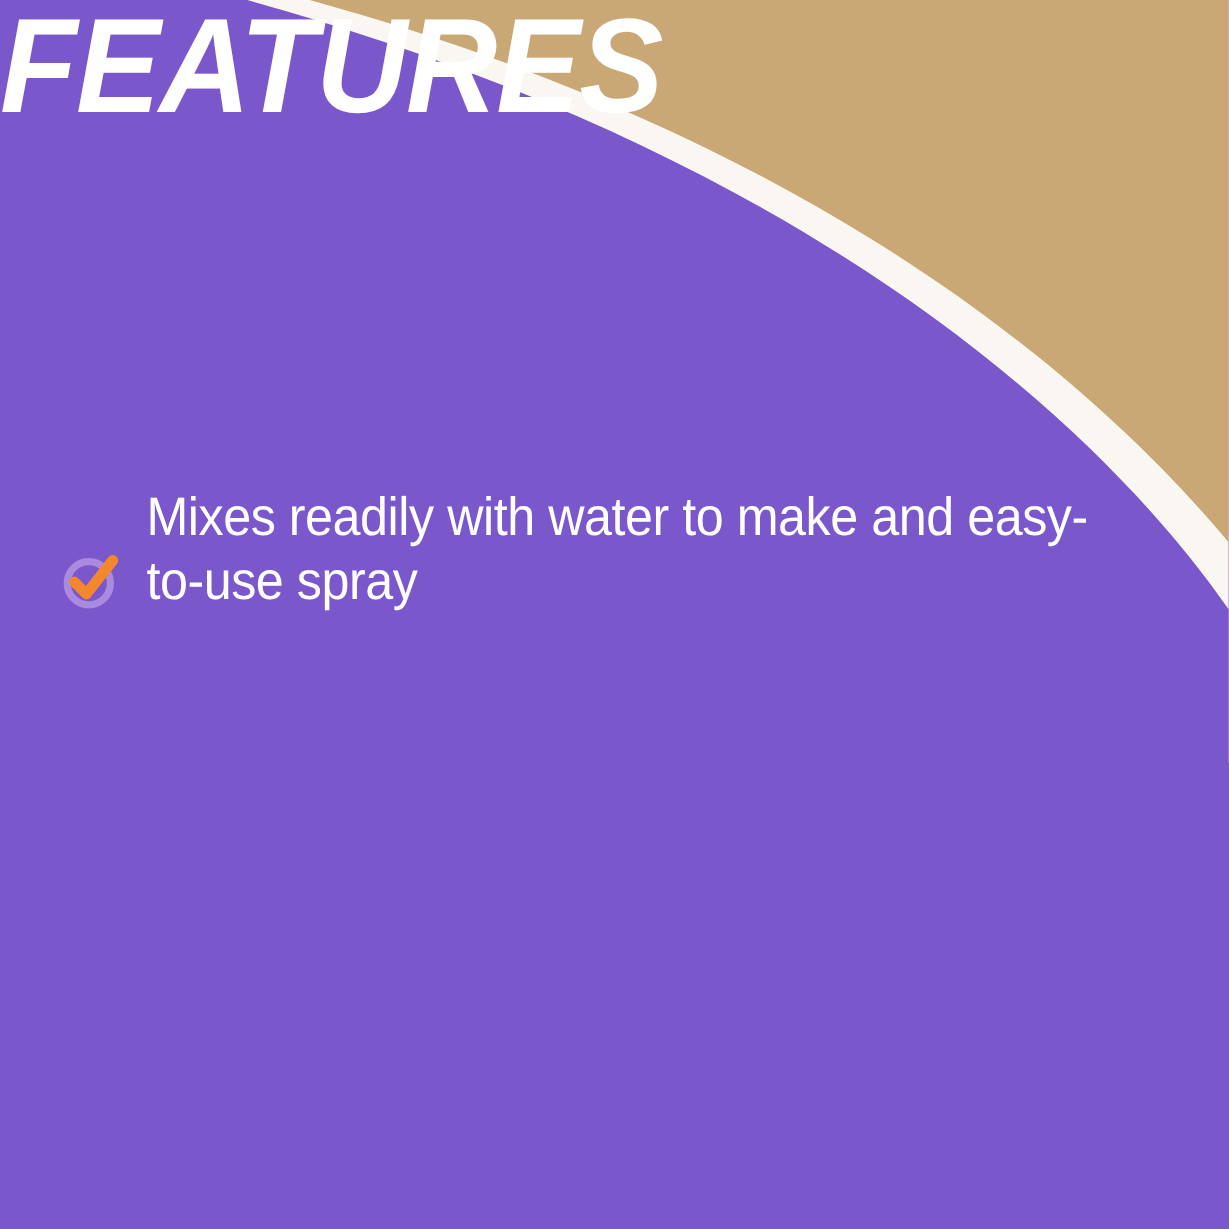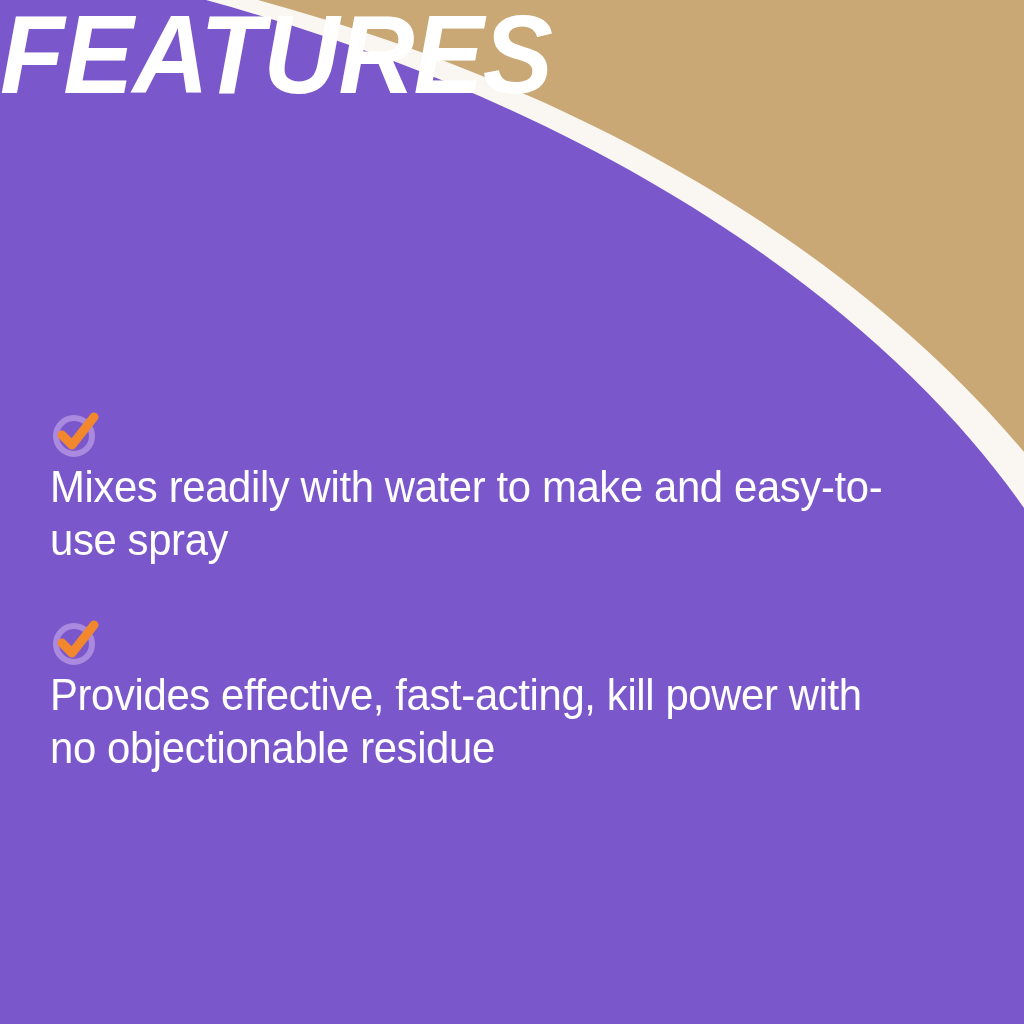--- a/index.html
+++ b/index.html
@@ -54,23 +54,22 @@
     position: absolute;
     left: 50px;
     top: 404px;
     width: 930px;
     list-style: none;
     margin: 0;
     padding: 0;
   }
   .feature-item {
     display: flex;
-    align-items: flex-start;
+    align-items: flex-end;
     margin-bottom: 46px;
-    flex-direction: column;
   }
   .feature-item:last-child {
     margin-bottom: 0;
   }
   .check-icon {
     flex: 0 0 auto;
     width: 52px;
     height: 52px;
     margin-top: 4px;
     margin-right: 20px;
@@ -110,23 +109,16 @@
 
     <li class="feature-item">
       <svg class="check-icon" viewBox="0 0 52 52" aria-hidden="true">
         <circle cx="24" cy="28" r="18" fill="none" stroke="#A98ADF" stroke-width="6"></circle>
         <path d="M 12 27 L 22 37 L 44 9" fill="none" stroke="#F2872E" stroke-width="9" stroke-linecap="round" stroke-linejoin="round"></path>
       </svg>
       <span class="feature-text">Mixes readily with water to make and easy-to-use spray</span>
     </li>
 
 
-    <li class="feature-item">
-      <svg class="check-icon" viewBox="0 0 52 52" aria-hidden="true">
-        <circle cx="24" cy="28" r="18" fill="none" stroke="#A98ADF" stroke-width="6"></circle>
-        <path d="M 12 27 L 22 37 L 44 9" fill="none" stroke="#F2872E" stroke-width="9" stroke-linecap="round" stroke-linejoin="round"></path>
-      </svg>
-      <span class="feature-text">Provides effective, fast-acting, kill power with no objectionable residue</span>
-    </li>
 
   </ul>
 
 </div>
 
 </body></html>

